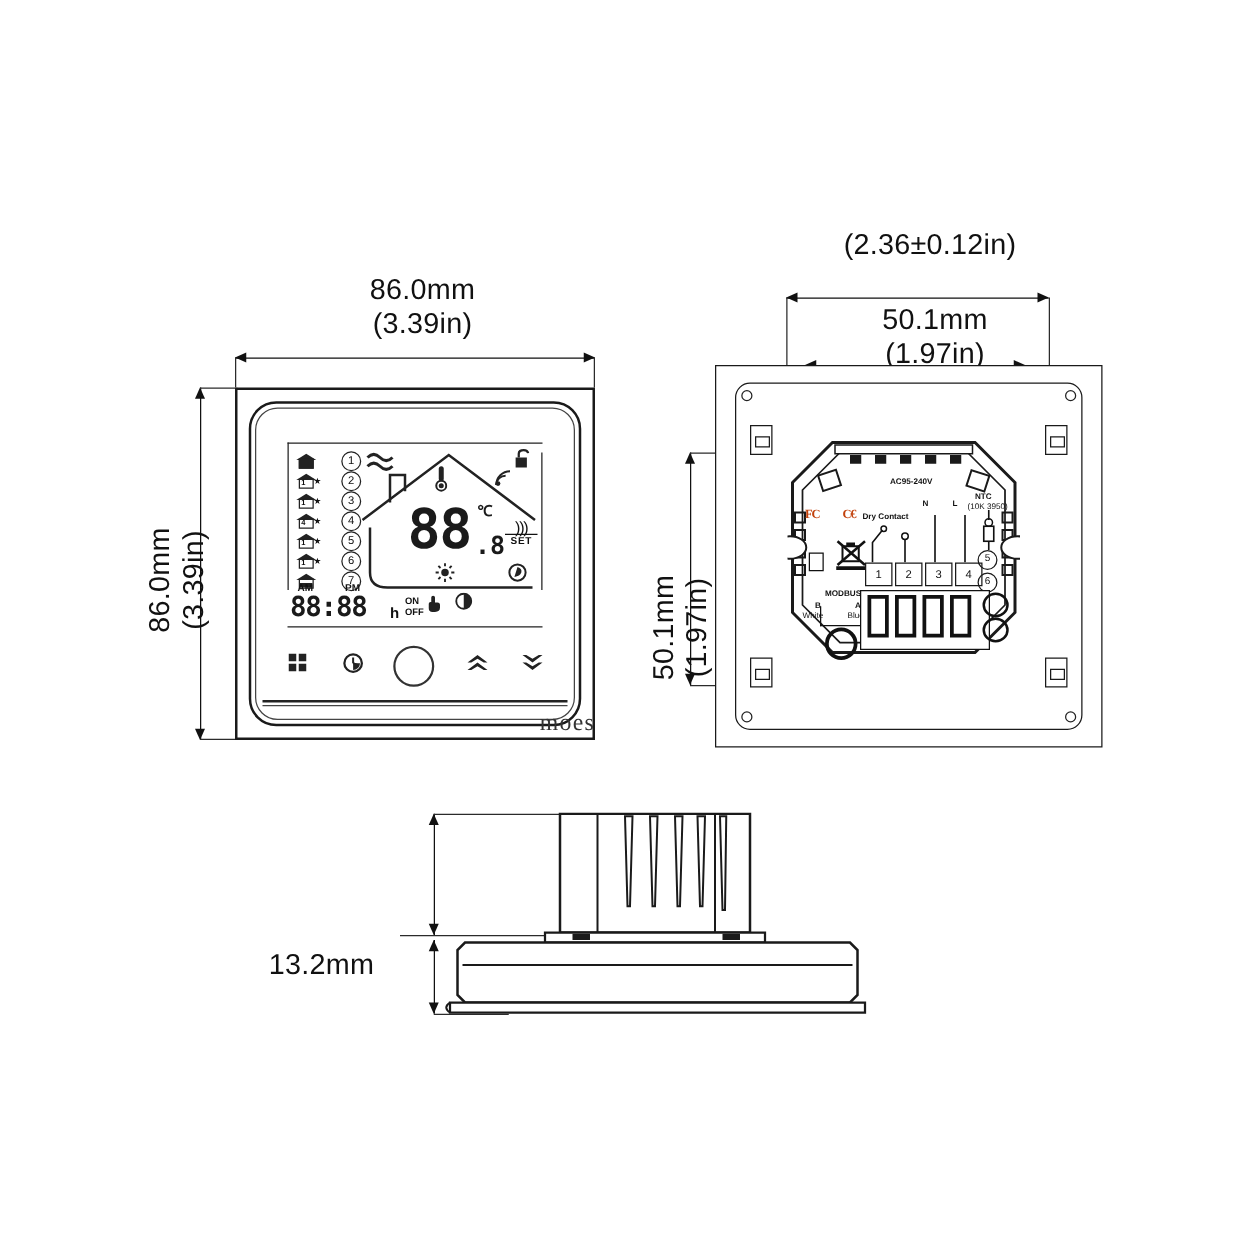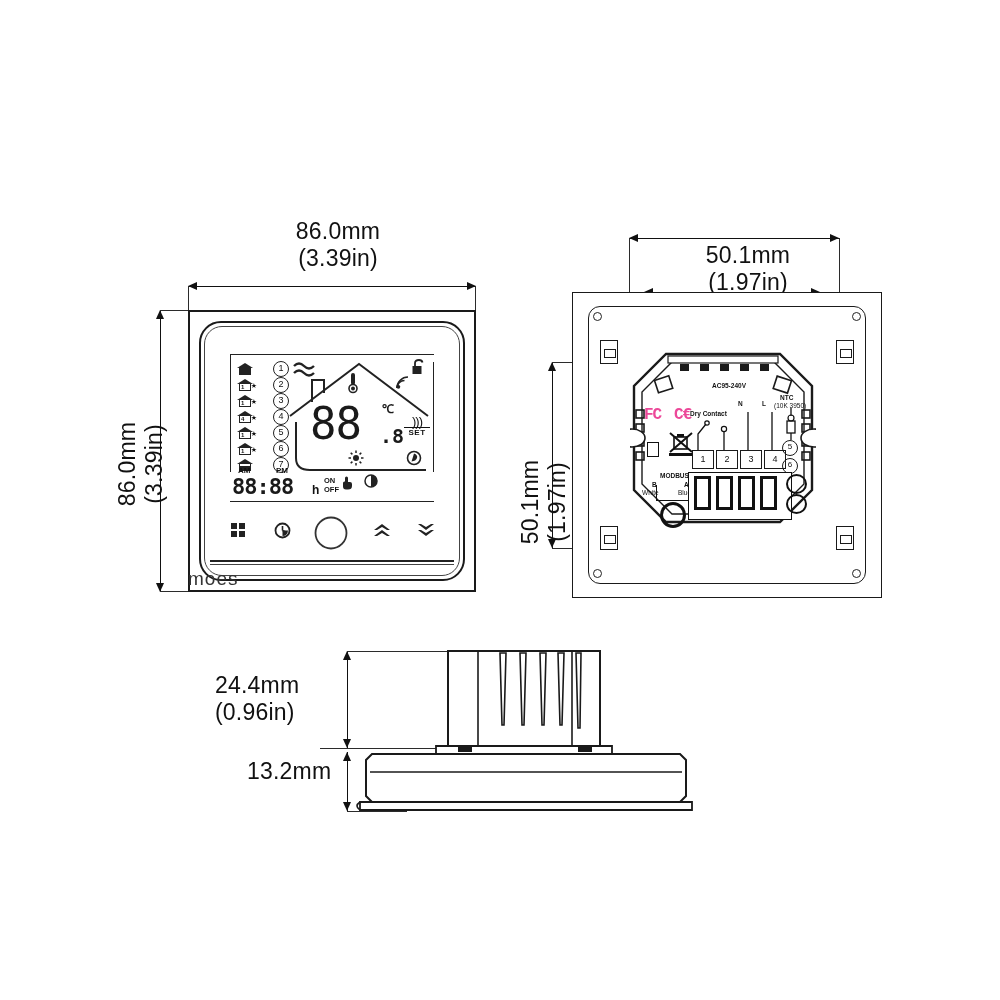--- a/index.html
+++ b/index.html
@@ -57,22 +57,22 @@
   .numrow{height:16px;display:flex;align-items:center;justify-content:center;}
   .circnum{width:14px;height:14px;border:1.4px solid #222;border-radius:50%;
            font-size:9px;line-height:12px;text-align:center;color:#111;}
 
   
   .house-svg{position:absolute;left:56px;top:4px;}
   .heat-wave{position:absolute;left:62px;top:6px;}
   .lock-ic{position:absolute;right:8px;top:5px;}
   .wifi-ic{position:absolute;right:24px;top:22px;}
   .thermo-ic{position:absolute;left:118px;top:18px;}
-  .bigtemp{position:absolute;left:80px;top:48px;font-family:"DejaVu Sans Mono",monospace;
-           font-size:44px;line-height:44px;font-weight:normal;letter-spacing:-1px;color:#1a1a1a;}
+  .bigtemp{position:absolute;left:96px;top:48px;font-family:"DejaVu Sans Mono",monospace;
+           font-size:44px;line-height:44px;font-weight:bold;letter-spacing:-1px;color:#1a1a1a;}
   .deg{position:absolute;left:152px;top:46px;font-size:12px;font-weight:bold;color:#1a1a1a;}
   .tenth{position:absolute;left:150px;top:72px;font-family:"DejaVu Sans Mono",monospace;
          font-size:20px;line-height:20px;font-weight:bold;color:#1a1a1a;}
   .setblk{position:absolute;right:4px;top:62px;text-align:center;width:26px;}
   .setblk .wv{font-size:13px;line-height:11px;letter-spacing:-1px;color:#111;}
   .setblk .st{font-size:8px;font-weight:bold;border-top:1.5px solid #111;color:#111;letter-spacing:.5px;}
   .sun-ic{position:absolute;left:118px;top:96px;}
   .fan-ic{position:absolute;right:12px;top:96px;}
   .hand-ic{position:absolute;left:110px;top:122px;}
   .moon-ic{position:absolute;left:134px;top:120px;}
@@ -83,41 +83,41 @@
            font-size:22px;line-height:22px;font-weight:bold;color:#1a1a1a;letter-spacing:-1px;}
   .hh{position:absolute;left:82px;top:129px;font-size:12px;font-weight:bold;color:#111;}
   .onoff{position:absolute;left:94px;top:122px;font-size:7.5px;font-weight:bold;
          line-height:9px;color:#111;}
 
   
   .btnrow{position:absolute;left:42px;top:208px;width:206px;height:34px;}
   .btn{position:absolute;top:4px;}
   .logo-line{position:absolute;left:22px;top:250px;width:244px;height:2px;background:#222;}
   .logo-line2{position:absolute;left:22px;top:254px;width:244px;height:1px;background:#444;}
-  .moes{position:absolute;left:0;right:0;top:258px;text-align:left;
-        font-size:19px;letter-spacing:1px;color:#333;font-family:Liberation Sans, sans-serif;}
+  .moes{position:absolute;left:0;right:0;top:258px;text-align:right;
+        font-size:19px;letter-spacing:1px;color:#333;font-family:Liberation Serif, serif;}
 
   
   #back-view{left:572px;top:292px;width:310px;height:306px;}
   .back-outer{position:absolute;inset:0;border:1.6px solid #1a1a1a;box-sizing:border-box;background:#fff;}
   .back-inner{position:absolute;left:16px;top:14px;right:16px;bottom:14px;
               border:1.4px solid #1a1a1a;border-radius:12px;box-sizing:border-box;}
   .scr{position:absolute;width:7px;height:7px;border:1.2px solid #222;border-radius:50%;}
   .clip{position:absolute;width:18px;height:24px;border:1.6px solid #1a1a1a;box-sizing:border-box;background:#fff;}
   .clip i{position:absolute;left:3px;top:8px;width:12px;height:9px;border:1.3px solid #1a1a1a;box-sizing:border-box;}
   .pcb{position:absolute;left:58px;top:58px;width:186px;height:178px;}
   .tiny{font-size:6.5px;line-height:8px;color:#111;white-space:nowrap;font-family:"Liberation Sans",sans-serif;}
   .tiny.b{font-weight:bold;}
   .term{position:absolute;width:22px;height:19px;border:1.3px solid #1a1a1a;box-sizing:border-box;
         background:#fff;font-size:9px;line-height:17px;text-align:center;color:#111;}
   .termblk{position:absolute;width:17px;height:34px;border:3px solid #111;box-sizing:border-box;background:#fff;}
   .circ56{position:absolute;width:14px;height:14px;border:1.3px solid #1a1a1a;border-radius:50%;
           font-size:8px;line-height:12px;text-align:center;color:#111;}
-  .cert{position:absolute;font-size:16px;font-weight:bold;letter-spacing:-1px;color:#ec4899;
-        font-family:Liberation Mono, monospace;}
+  .cert{position:absolute;font-size:10px;font-weight:bold;letter-spacing:-1px;color:#c2410c;
+        font-family:Liberation Serif, serif;}
 
   
   #side-view{left:350px;top:650px;width:350px;height:155px;}
 </style>
 </head>
 <body>
 
 <div class="stage">
 
   <div class="abs dimtext" style="left:248px;top:218px;width:180px;">
@@ -337,20 +337,21 @@
           <path d="M2 8 L10 14 L18 8 L15 8 L10 11 L5 8 Z" fill="#222"></path>
         </svg></div>
     </div>
 
     <div class="logo-line"></div>
     <div class="logo-line2"></div>
     <div class="moes">moes</div>
   </div>
 
   <div class="abs dimtext" style="left:620px;top:182px;width:248px;">
+    <div>(2.36±0.12in)</div>
   </div>
   <div class="ln hln" style="left:629px;top:238px;width:210px;"></div>
   <div class="arr arr-l" style="left:629px;top:234px;"></div>
   <div class="arr arr-r" style="left:830px;top:234px;"></div>
   <div class="ln vln ext" style="left:629px;top:238px;height:218px;"></div>
   <div class="ln vln ext" style="left:839px;top:238px;height:218px;"></div>
 
   <div class="abs dimtext" style="left:650px;top:242px;width:196px;">
     <div>50.1mm</div>
     <div>(1.97in)</div>
@@ -482,25 +483,21 @@
       <div class="abs" style="left:58px;top:122px;width:102px;height:46px;border:1.5px solid #111;background:#fff;"></div>
       <div class="termblk" style="left:64px;top:126px;"></div>
       <div class="termblk" style="left:86px;top:126px;"></div>
       <div class="termblk" style="left:108px;top:126px;"></div>
       <div class="termblk" style="left:130px;top:126px;"></div>
       <div class="abs" style="left:156px;top:124px;width:17px;height:16px;border:2.5px solid #111;border-radius:50%;"></div>
       <div class="abs" style="left:156px;top:144px;width:17px;height:16px;border:2.5px solid #111;border-radius:50%;"></div>
     </div>
   </div>
 
-  <div class="abs dimtext" style="left:215px;top:672px;width:160px;text-align:left;">
-    <div>24.4mm</div>
-    <div>(0.96in)</div>
-  </div>
-  <div class="abs dimtext" style="left:215px;top:758px;width:160px;text-align:left;margin-left:32px;">
+  <div class="abs dimtext" style="left:215px;top:758px;width:160px;text-align:left;">
     <div>13.2mm</div>
   </div>
 
   <div class="ln vln" style="left:347px;top:651px;height:97px;"></div>
   <div class="arr arr-u" style="left:343px;top:651px;"></div>
   <div class="arr arr-d" style="left:343px;top:739px;"></div>
   <div class="ln hln ext" style="left:347px;top:651px;width:120px;"></div>
   <div class="ln hln ext" style="left:320px;top:748px;width:160px;"></div>
 
   <div class="ln vln" style="left:347px;top:752px;height:59px;"></div>

